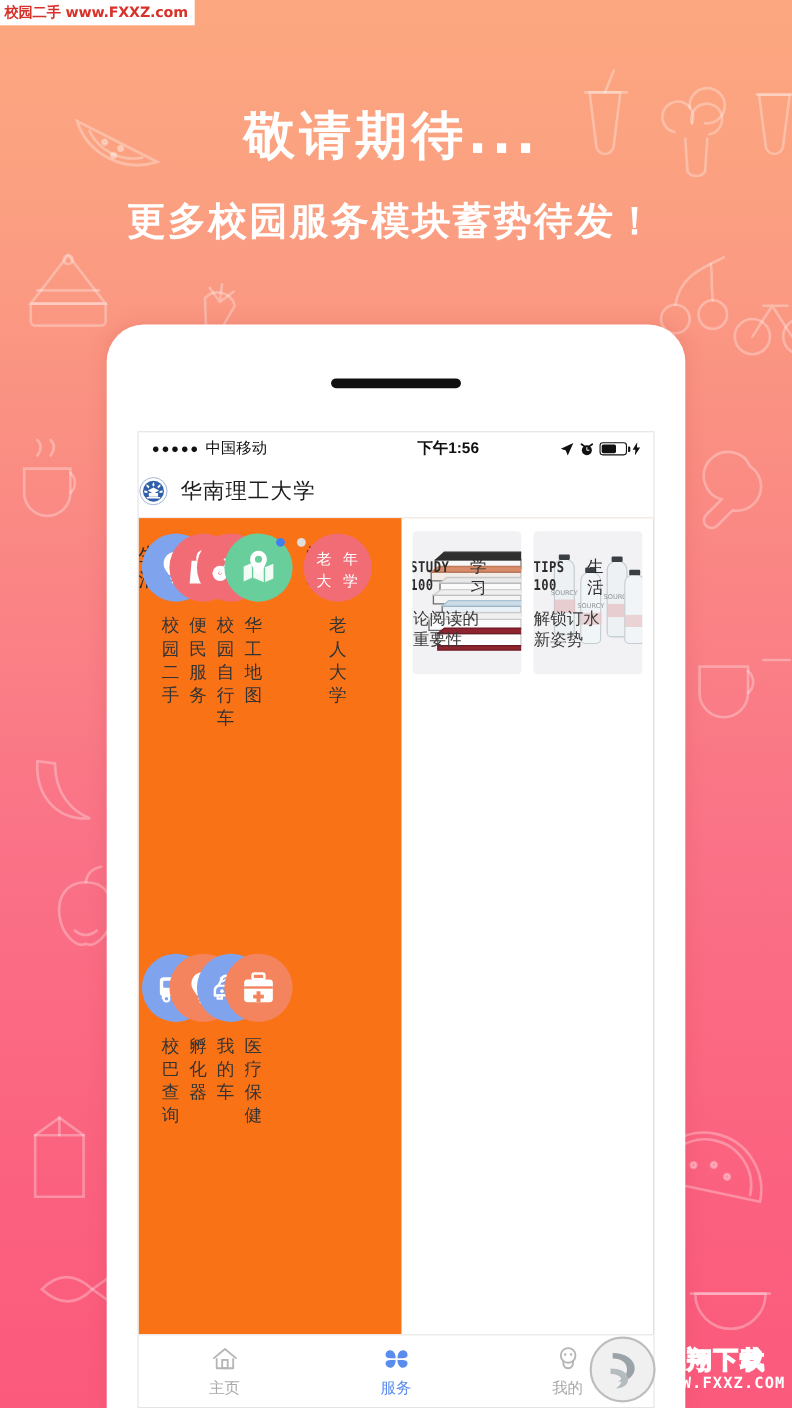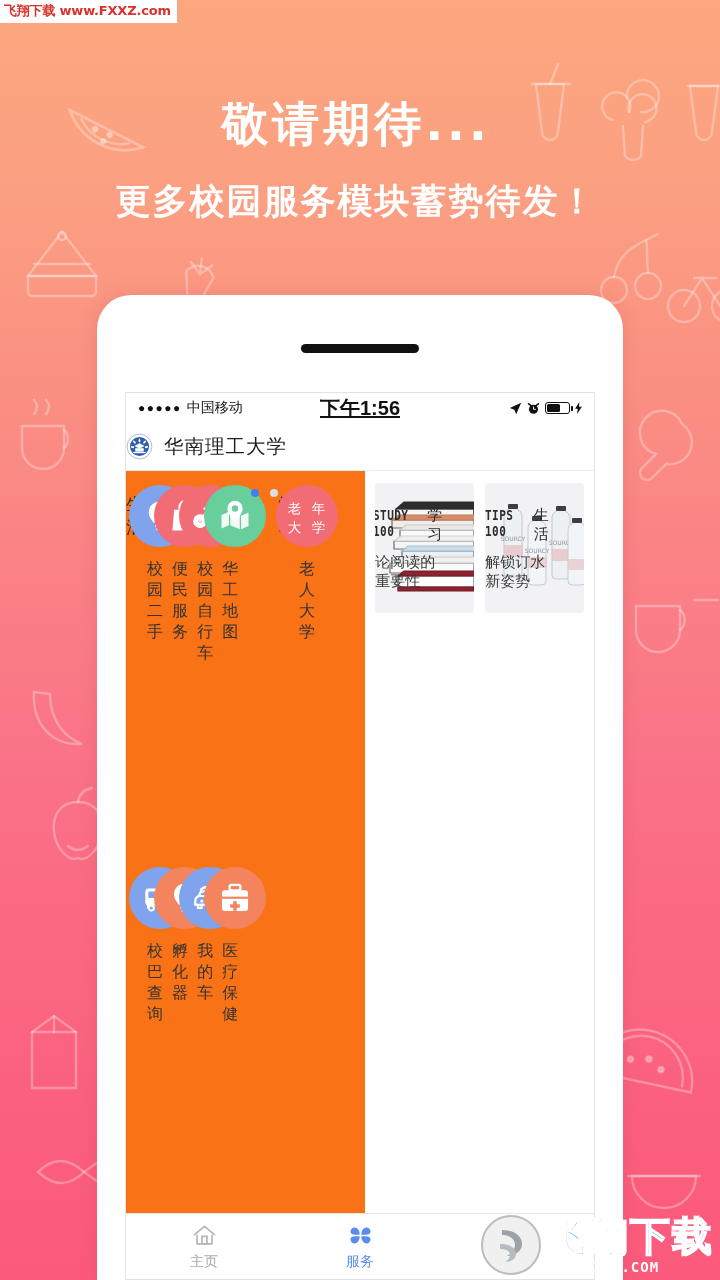--- a/index.html
+++ b/index.html
@@ -46,21 +46,21 @@
 
   
   .statusbar {
     height:30px; flex:0 0 30px; display:flex; align-items:center;
     padding:0 12px; font-size:13.5px; color:#111;
     font-family:"Liberation Sans",sans-serif;
   }
   .sb-left { display:flex; align-items:center; gap:5px; width:33%; }
   .sb-dots { letter-spacing:1.5px; font-size:12px; }
   .sb-carrier { font-size:14px; }
-  .sb-mid { width:34%; text-align:center; font-size:20px; font-weight:600;text-decoration:underline; }
+  .sb-mid { width:34%; text-align:right; font-size:14px; font-weight:600; }
   .sb-right { width:33%; display:flex; align-items:center; justify-content:flex-end; gap:5px; }
   .batt { width:25px; height:12px; border:1.4px solid #111; border-radius:3px; position:relative; }
   .batt::after { content:""; position:absolute; right:-4px; top:3px; width:2px; height:5px; background:#111; border-radius:0 1px 1px 0; }
   .batt-fill { position:absolute; left:1.2px; top:1.2px; bottom:1.2px; width:56%; background:#111; border-radius:1.5px; }
 
   
   .appbar {
     height:48px; flex:0 0 48px; display:flex; align-items:center; 
     gap:11px; border-bottom:1px solid #ECECEC;
   }
@@ -106,21 +106,21 @@
   .tab.active .tab-label { color:#5A8CEE; }
 
   
   .wm-top {
     position:absolute; left:0; top:0; background:#FFFFFF; padding:2px 6px 3px 4px;
     font-size:13px; color:#D8332B; font-weight:bold; white-space:nowrap;
     font-family:"DejaVu Sans","Liberation Sans",sans-serif; letter-spacing:-.2px;
   }
   .wm-bot { position:absolute; right:6px; bottom:4px; display:flex; align-items:center; gap:4px; }
   .wm-bot-txt { display:flex; flex-direction:column; line-height:1; }
-  .wm-cn { font-size:40px; font-weight:bold; color:#39B6EE; -webkit-text-stroke:1.5px #FFFFFF;
+  .wm-cn { font-size:22px; font-weight:bold; color:#39B6EE; -webkit-text-stroke:1.5px #FFFFFF;
     letter-spacing:2px; font-family:Liberation Serif, serif; }
   .wm-en { font-size:14px; font-weight:bold; color:#FFFFFF; letter-spacing:1px; margin-top:3px;
     font-family:"DejaVu Sans Mono","Liberation Mono",monospace; }
 </style>
 </head>
 <body>
 
 <div class="doodles">
   <svg viewBox="0 0 720 1280" xmlns="http://www.w3.org/2000/svg" fill="none" stroke="rgba(255,255,255,0.30)" stroke-width="2.4" stroke-linecap="round">
 
@@ -508,21 +508,21 @@
             <circle cx="18.2" cy="10" r="1.4" fill="#B5B5B5"></circle>
           <path d="M9.5 17 C9.5 22 11 25 15 25 C19 25 20.5 22 20.5 17" fill="none" stroke="#B5B5B5" stroke-width="2" stroke-linecap="round"></path>
         </svg>
         <span class="tab-label">我的</span>
       </div>
     </div>
 
   </div>
 </div>
 
-<div class="wm-top">飞翔下载 www.FXXZ.com</div>
+<div class="wm-top">校园二手 www.FXXZ.com</div>
 
 <div class="wm-bot">
   <svg width="62" height="62" viewBox="0 0 62 62">
     <circle cx="31" cy="31" r="29" fill="#F0F0F0" stroke="#BDBDBD" stroke-width="2"></circle>
     <path d="M22 16 C34 16 42 22 42 30 C42 37 35 42 27 42 C31 40 35 36 35 31 C35 25 30 21 22 21 Z" fill="#9AA3A8"></path>
     <path d="M20 30 C30 30 36 34 36 40 C36 45 31 48 25 48 C28 46 30 44 30 41 C30 37 26 35 20 35 Z" fill="#B4BCC0"></path>
   </svg>
   <span class="wm-bot-txt">
     <span class="wm-cn">飞翔下载</span>
     <span class="wm-en">WWW.FXXZ.COM</span>

